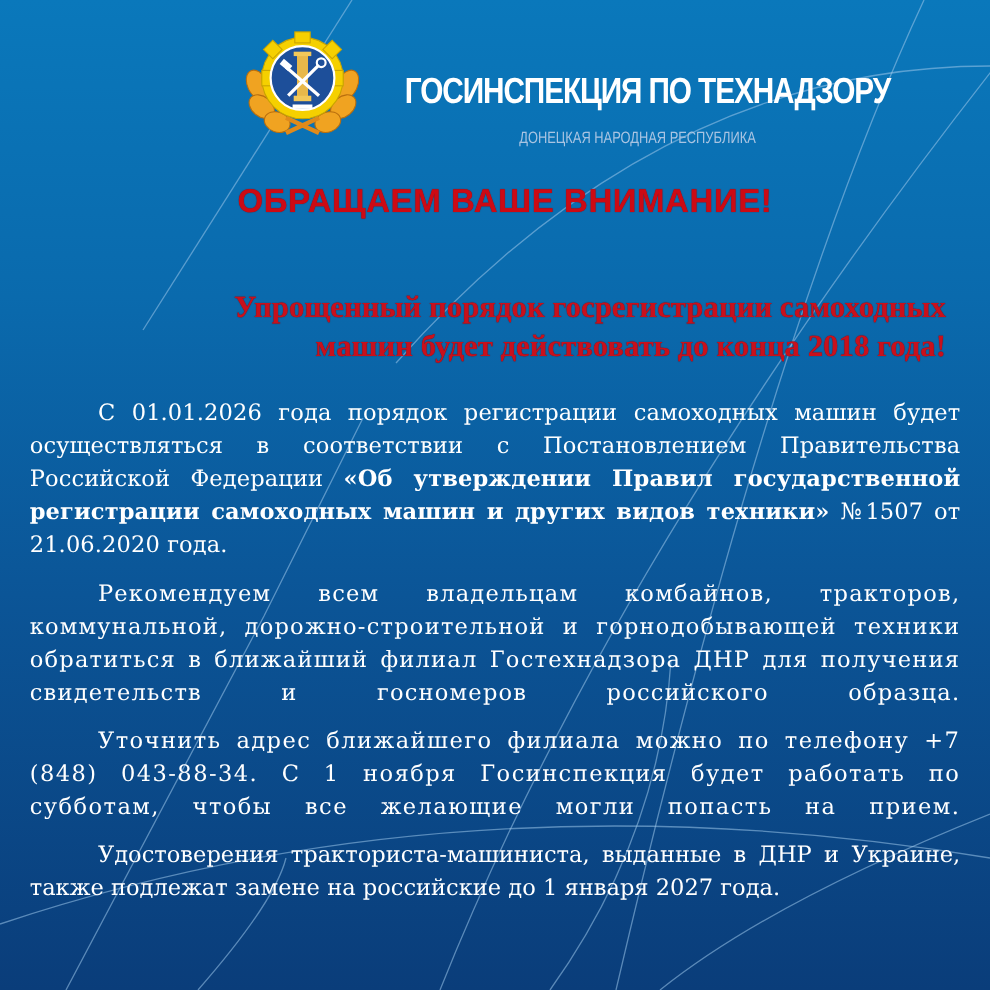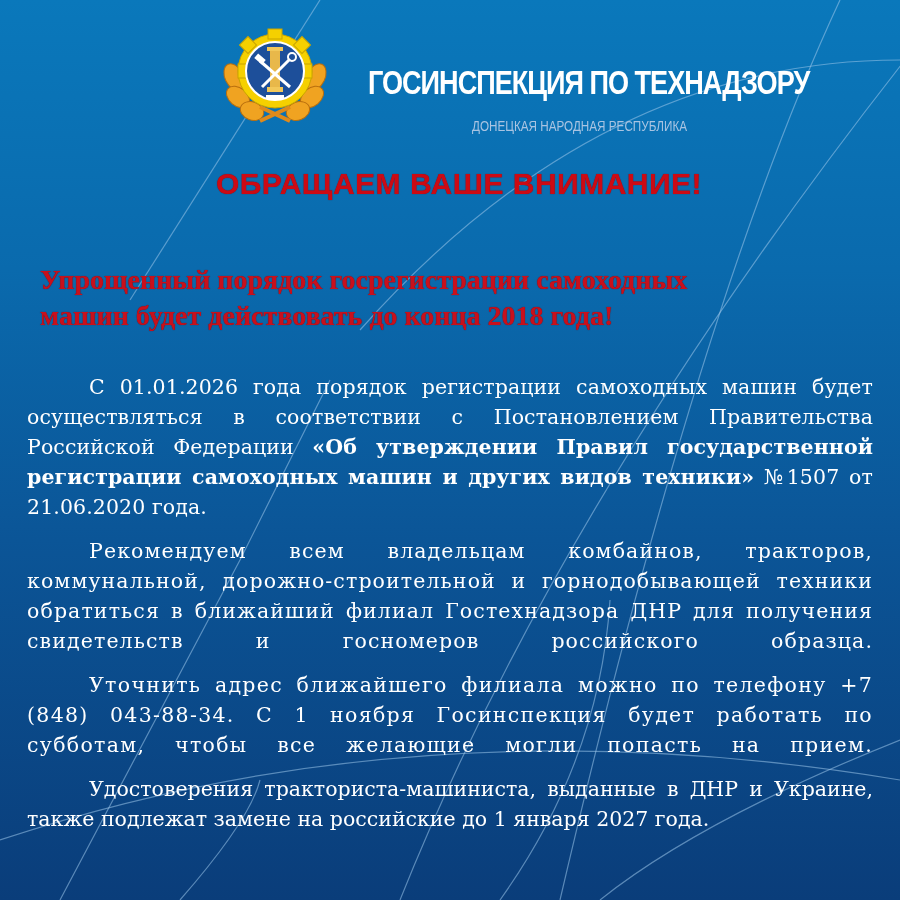--- a/index.html
+++ b/index.html
@@ -25,27 +25,27 @@
     color: #a9c4e2; transform: scaleX(0.78); transform-origin: left center; white-space: nowrap;
     letter-spacing: 0px;
   }
   .attention {
     position: absolute; left: 0; top: 167px; width: 918px; text-align: center;
     font-family: "Liberation Sans", sans-serif; font-weight: bold; font-size: 30px;
     color: #cc0a14; letter-spacing: 0.5px;
     text-shadow: 0 0 1px #7a0a10;
   }
   .subheadline {
-    position: absolute; left: 40px; top: 262px; width: 820px; text-align: left;
+    position: absolute; left: 40px; top: 262px; width: 820px; text-align: right;
     font-family: "Liberation Serif", serif; font-weight: bold; font-size: 28px;
     line-height: 36px; color: #c8101c;
     text-shadow: 0 0 1px #6a0a10;
   }
   .body-text { position: absolute; left: 27px; top: 360px; width: 846px; font-size: 20.5px; line-height: 30px; }
-  .para { margin: 12px 0 14px 0; text-align: justify; text-indent: 62px; }
+  .para { margin: 0 0 14px 0; text-align: justify; text-indent: 62px; }
   .para strong { font-weight: bold; }
   .p1 { letter-spacing: 0.1px; }
   .p2 { letter-spacing: 1.1px; }
   .p3 { letter-spacing: 1.3px; }
   .p4 { letter-spacing: 0px; }
   .spread { text-align-last: justify; }
 </style>
 </head>
 <body>
 

